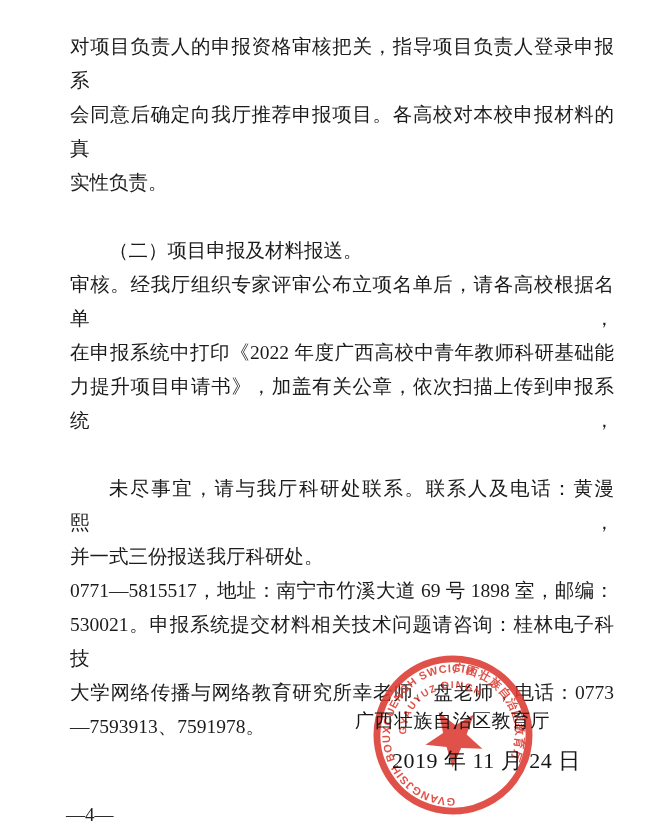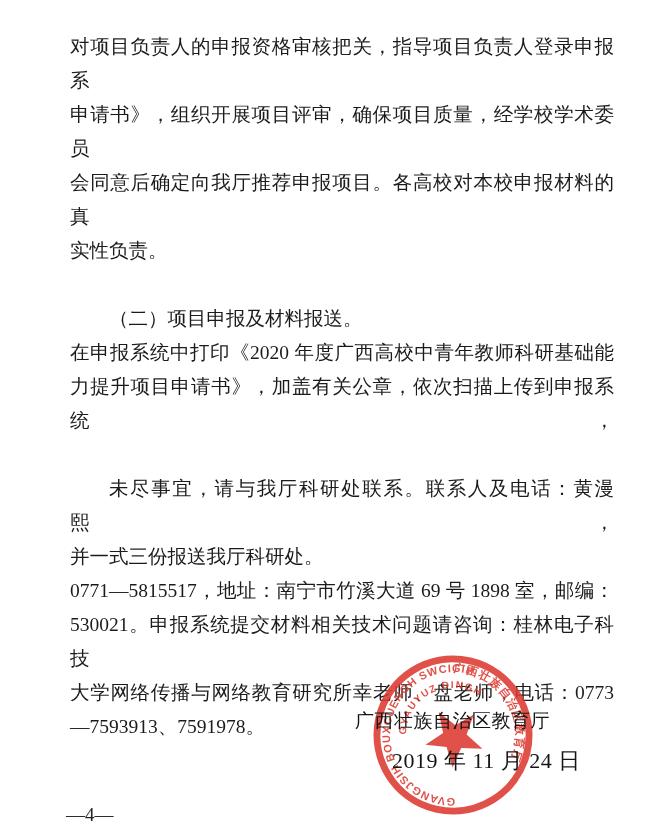--- a/index.html
+++ b/index.html
@@ -46,25 +46,25 @@
   }
   .seal .star { fill:#dc3a30; }
 </style>
 </head>
 <body>
 
 <div class="page">
 
   <div class="body-text">
     <div class="line">对项目负责人的申报资格审核把关，指导项目负责人登录申报系</div>
-    <div class="line">申请书》，组织开展项目评审，确保项目质量，经学校学术委员</div>
     <div class="line">会同意后确定向我厅推荐申报项目。各高校对本校申报材料的真</div>
     <div class="line end">实性负责。</div>
     <div class="line end ind">（二）项目申报及材料报送。</div>
-    <div class="line">在申报系统中打印《2020 年度广西高校中青年教师科研基础能</div>
+    <div class="line">审核。经我厅组织专家评审公布立项名单后，请各高校根据名单，</div>
+    <div class="line">在申报系统中打印《2022 年度广西高校中青年教师科研基础能</div>
     <div class="line">力提升项目申请书》，加盖有关公章，依次扫描上传到申报系统，</div>
     <div class="line ind">未尽事宜，请与我厅科研处联系。联系人及电话：黄漫熙，</div>
     <div class="line end">并一式三份报送我厅科研处。</div>
     <div class="line">0771—5815517，地址：南宁市竹溪大道 69 号 1898 室，邮编：</div>
     <div class="line">530021。申报系统提交材料相关技术问题请咨询：桂林电子科技</div>
     <div class="line">大学网络传播与网络教育研究所幸老师、盘老师，电话：0773</div>
     <div class="line end">—7593913、7591978。</div>
 
   </div>
 

